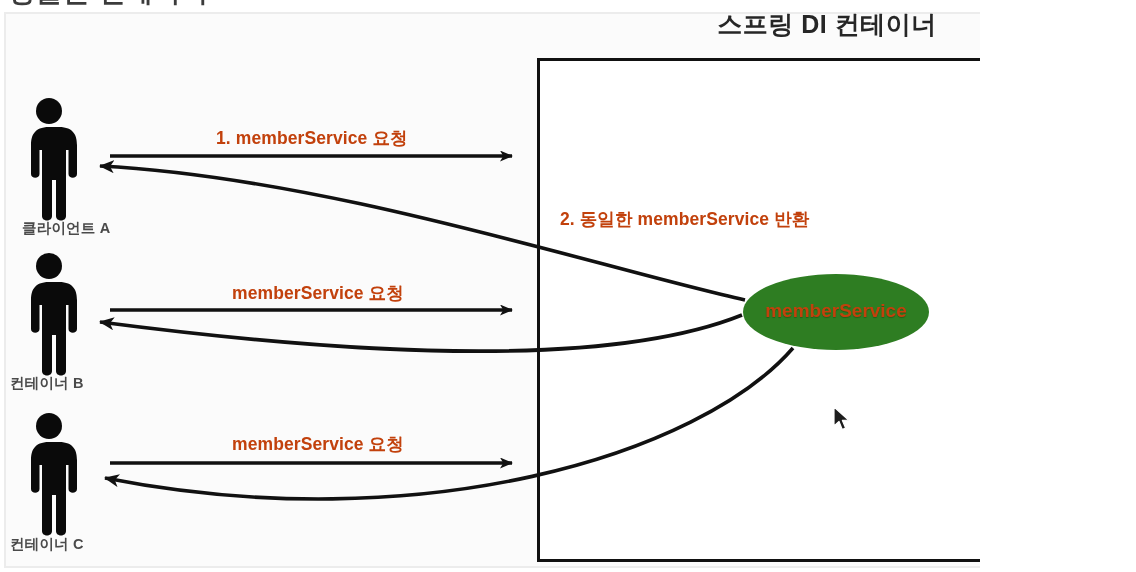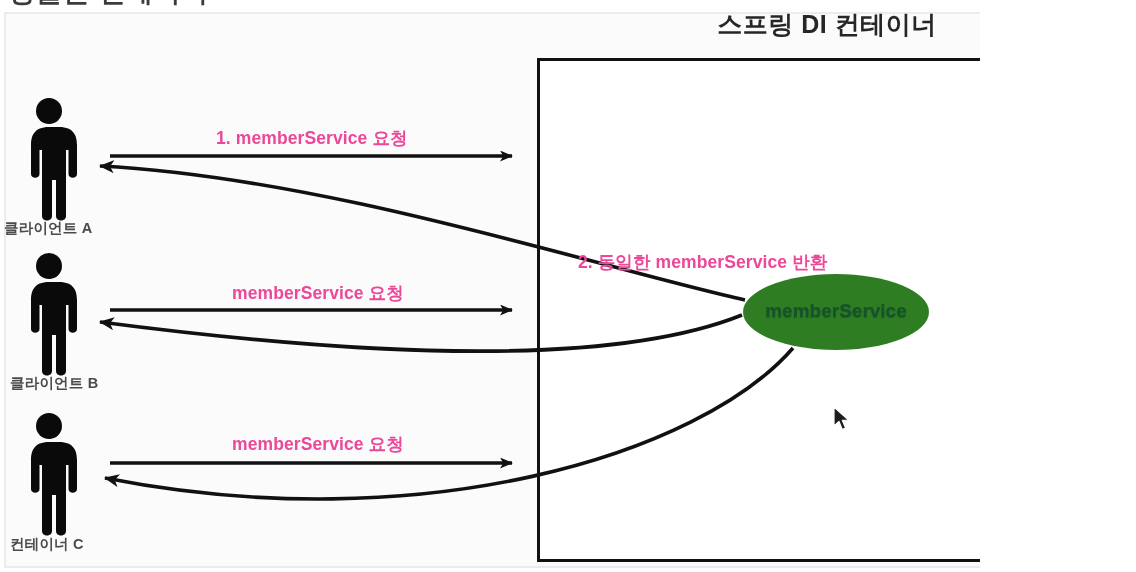--- a/index.html
+++ b/index.html
@@ -76,30 +76,30 @@
     font-size: 14.5px;
     font-weight: 700;
     color: #4a4a4a;
     white-space: nowrap;
     letter-spacing: .2px;
   }
   .edge-label {
     position: absolute;
     font-size: 17.5px;
     font-weight: 700;
-    color: #ec4899;
+    color: #c2410c;
     white-space: nowrap;
     letter-spacing: .1px;
   }
   .bean-label {
     position: absolute;
     text-align: center;
     font-size: 19px;
     font-weight: 700;
-    color: #14532d;
+    color: #c2410c;
     line-height: 25px;
     white-space: nowrap;
     text-shadow: 0 1px 1px rgba(0,0,0,.25);
   }
   .cursor {
     position: absolute;
     width: 20px;
     height: 26px;
   }
 </style>
@@ -156,29 +156,29 @@
     <line x1="110" y1="310" x2="512" y2="310" stroke="#111111" stroke-width="3.4" marker-end="url(#ah)"></line>
     <line x1="110" y1="463" x2="512" y2="463" stroke="#111111" stroke-width="3.4" marker-end="url(#ah)"></line>
 
     <path d="M745,300 C600,268 330,178 100,166" fill="none" stroke="#111111" stroke-width="3.6" marker-end="url(#ahl)"></path>
     <path d="M742,315 C600,372 330,352 100,322" fill="none" stroke="#111111" stroke-width="3.6" marker-end="url(#ahl)"></path>
     <path d="M793,348 C700,455 420,540 105,478" fill="none" stroke="#111111" stroke-width="3.6" marker-end="url(#ahl)"></path>
 
     <ellipse cx="836" cy="312" rx="93" ry="38" fill="#2e7d22"></ellipse>
   </svg>
 
-  <div class="client-label" style="left:4px; top:219px;">클라이언트 A</div>
-  <div class="client-label" style="left:10px; top:374px;">클라이언트 B</div>
+  <div class="client-label" style="left:22px; top:219px;">클라이언트 A</div>
+  <div class="client-label" style="left:10px; top:374px;">컨테이너 B</div>
   <div class="client-label" style="left:10px; top:535px;">컨테이너 C</div>
 
   <div class="edge-label" style="left:216px; top:126px;">1. memberService 요청</div>
   <div class="edge-label" style="left:232px; top:281px;">memberService 요청</div>
   <div class="edge-label" style="left:232px; top:432px;">memberService 요청</div>
 
-  <div class="edge-label" style="left:578px; top:207px;margin-top:43px;">2. 동일한 memberService 반환</div>
+  <div class="edge-label" style="left:560px; top:207px;">2. 동일한 memberService 반환</div>
 
   <div class="bean-label" style="left:743px; top:298px; width:186px;">
     <div>memberService</div>
   </div>
 
   <svg class="cursor" style="left:832px; top:406px;" viewBox="0 0 20 26">
     <path d="M2,1 L2,20 L7,15.5 L10.2,23.5 L13.6,22 L10.4,14.4 L16.8,14.2 Z" fill="#1d1d1d" stroke="#ffffff" stroke-width="1.2" stroke-linejoin="round"></path>
   </svg>
 
 </div>

